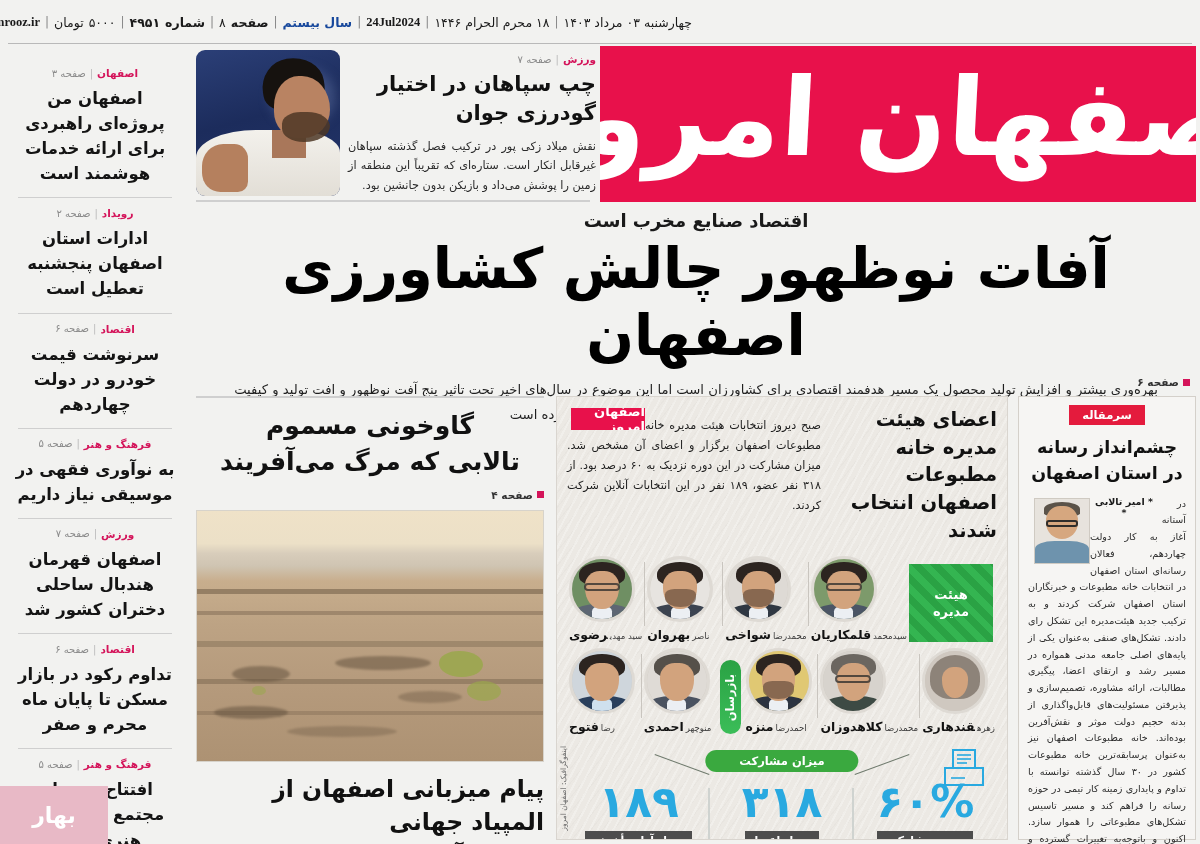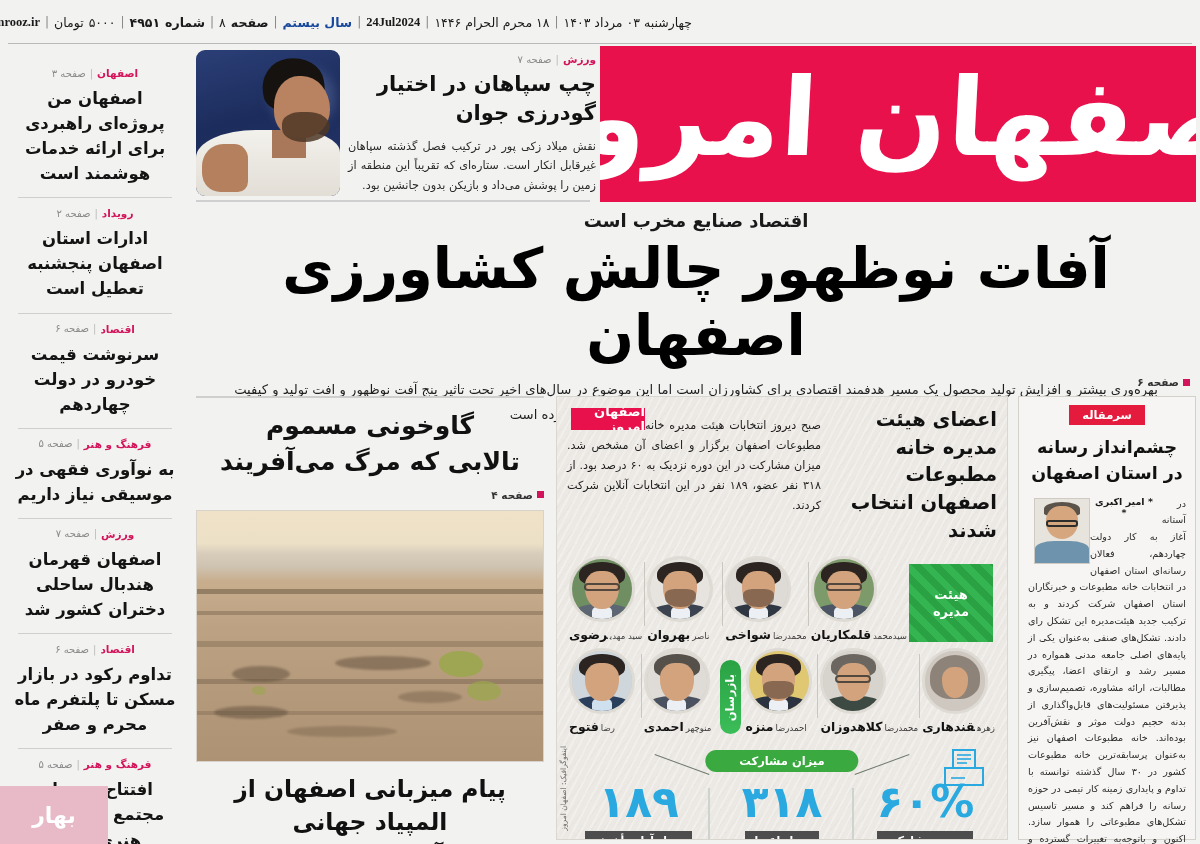--- a/index.html
+++ b/index.html
@@ -151,21 +151,21 @@
     margin-top: 8px; height: 252px; border: 1px solid #d7d3cb; overflow: hidden;
     position: relative;
     background: linear-gradient(180deg,
        #efe2c8 0%, #ece0c7 13%,
        #d8cdbb 17%, #cfc4b2 22%,
        #c8ae8d 28%, #bda384 45%, #b59a7c 70%, #ad9273 100%);
   }
   .pw-h { position:absolute; left:0; right:0; background:#6e5b46; opacity:.55; }
   .pw-b { position:absolute; border-radius:50%; background:#5f4e3b; opacity:.5; filter: blur(1px); }
   .pw-g { position:absolute; border-radius:46% 54% 48% 52%; background:#9aa84c; opacity:.85; filter: blur(.6px); }
-  .colA h2.second { margin-top: 11px; font-size: 23.5px; }
+  .colA h2.second { margin-top: 11px; font-size: 23.5px; text-align: right; }
 
   
   .info {
     position: absolute; top: 396px; left: 556px; width: 452px; bottom: 4px;
     background: #ece9e4; border: 1px solid #d9d5cf; overflow: hidden; direction: rtl;
   }
   .info-noise { position: absolute; inset: 0; opacity: .5;
      background:
       repeating-linear-gradient(118deg, rgba(255,255,255,.5) 0 2px, rgba(0,0,0,0) 2px 7px),
       repeating-linear-gradient(-52deg, rgba(0,0,0,.035) 0 1px, rgba(0,0,0,0) 1px 9px);
@@ -375,21 +375,21 @@
       <h3>اصفهان قهرمان هندبال ساحلی دختران کشور شد</h3>
     </div>
     <div class="rail-divider"></div>
 
     <div class="teaser">
       <div class="kicker">
         <span class="cat">اقتصاد</span>
         <span class="bar">|</span>
         <span>صفحه ۶</span>
       </div>
-      <h3>تداوم رکود در بازار مسکن تا پلتفرم ماه محرم و صفر</h3>
+      <h3>تداوم رکود در بازار مسکن تا پایان ماه محرم و صفر</h3>
     </div>
     <div class="rail-divider"></div>
 
     <div class="teaser">
       <div class="kicker">
         <span class="cat">فرهنگ و هنر</span>
         <span class="bar">|</span>
         <span>صفحه ۵</span>
       </div>
       <h3>افتتاح سینمای مجتمع فرهنگی و هنری استاد فرشچیان</h3>
@@ -621,18 +621,18 @@
 
   <div class="edit">
     <span class="edit-badge">سرمقاله</span>
     <h2>چشم‌انداز رسانه در استان اصفهان</h2>
     <div class="edit-photo">
       <div class="ep-body"></div>
       <div class="ep-hair"></div>
       <div class="ep-face"></div>
       <div class="ep-glass"></div>
     </div>
-    <div class="edit-author">* امیر اکبری *</div>
+    <div class="edit-author">* امیر تالابی *</div>
     <p>در آستانه آغاز به کار دولت چهاردهم، فعالان رسانه‌ای استان اصفهان در انتخابات خانه مطبوعات و خبرنگاران استان اصفهان شرکت کردند و به ترکیب جدید هیئت‌مدیره این تشکل رای دادند. تشکل‌های صنفی به‌عنوان یکی از پایه‌های اصلی جامعه مدنی همواره در مسیر رشد و ارتقای اعضا، پیگیری مطالبات، ارائه مشاوره، تصمیم‌سازی و پذیرفتن مسئولیت‌های قابل‌واگذاری از بدنه حجیم دولت موثر و نقش‌آفرین بوده‌اند. خانه مطبوعات اصفهان نیز به‌عنوان پرسابقه‌ترین خانه مطبوعات کشور در ۳۰ سال گذشته توانسته با تداوم و پایداری زمینه کار تیمی در حوزه رسانه را فراهم کند و مسیر تاسیس تشکل‌های مطبوعاتی را هموار سازد. اکنون و باتوجه‌به تغییرات گسترده و روزافزون در زمینه رسانه‌های رسمی و حضور رسانه‌های اجتماعی، انسان رسانه‌ها و میکرو رسانه‌ها و دسترسی‌های گوناگون مخاطبان به محتوا از طریق پلتفرم و ابزارهای متنوع، همچنین تغییر الگوی مصرف رسانه‌ای، تحول بنیادین در زمینه آموزش، ساختار، اقتصاد و نوع نفوذ و اثرگذاری رسانه‌ها لازم به نظر می‌رسد.</p>
 
   </div>
 
 </div>
 
 </body></html>

